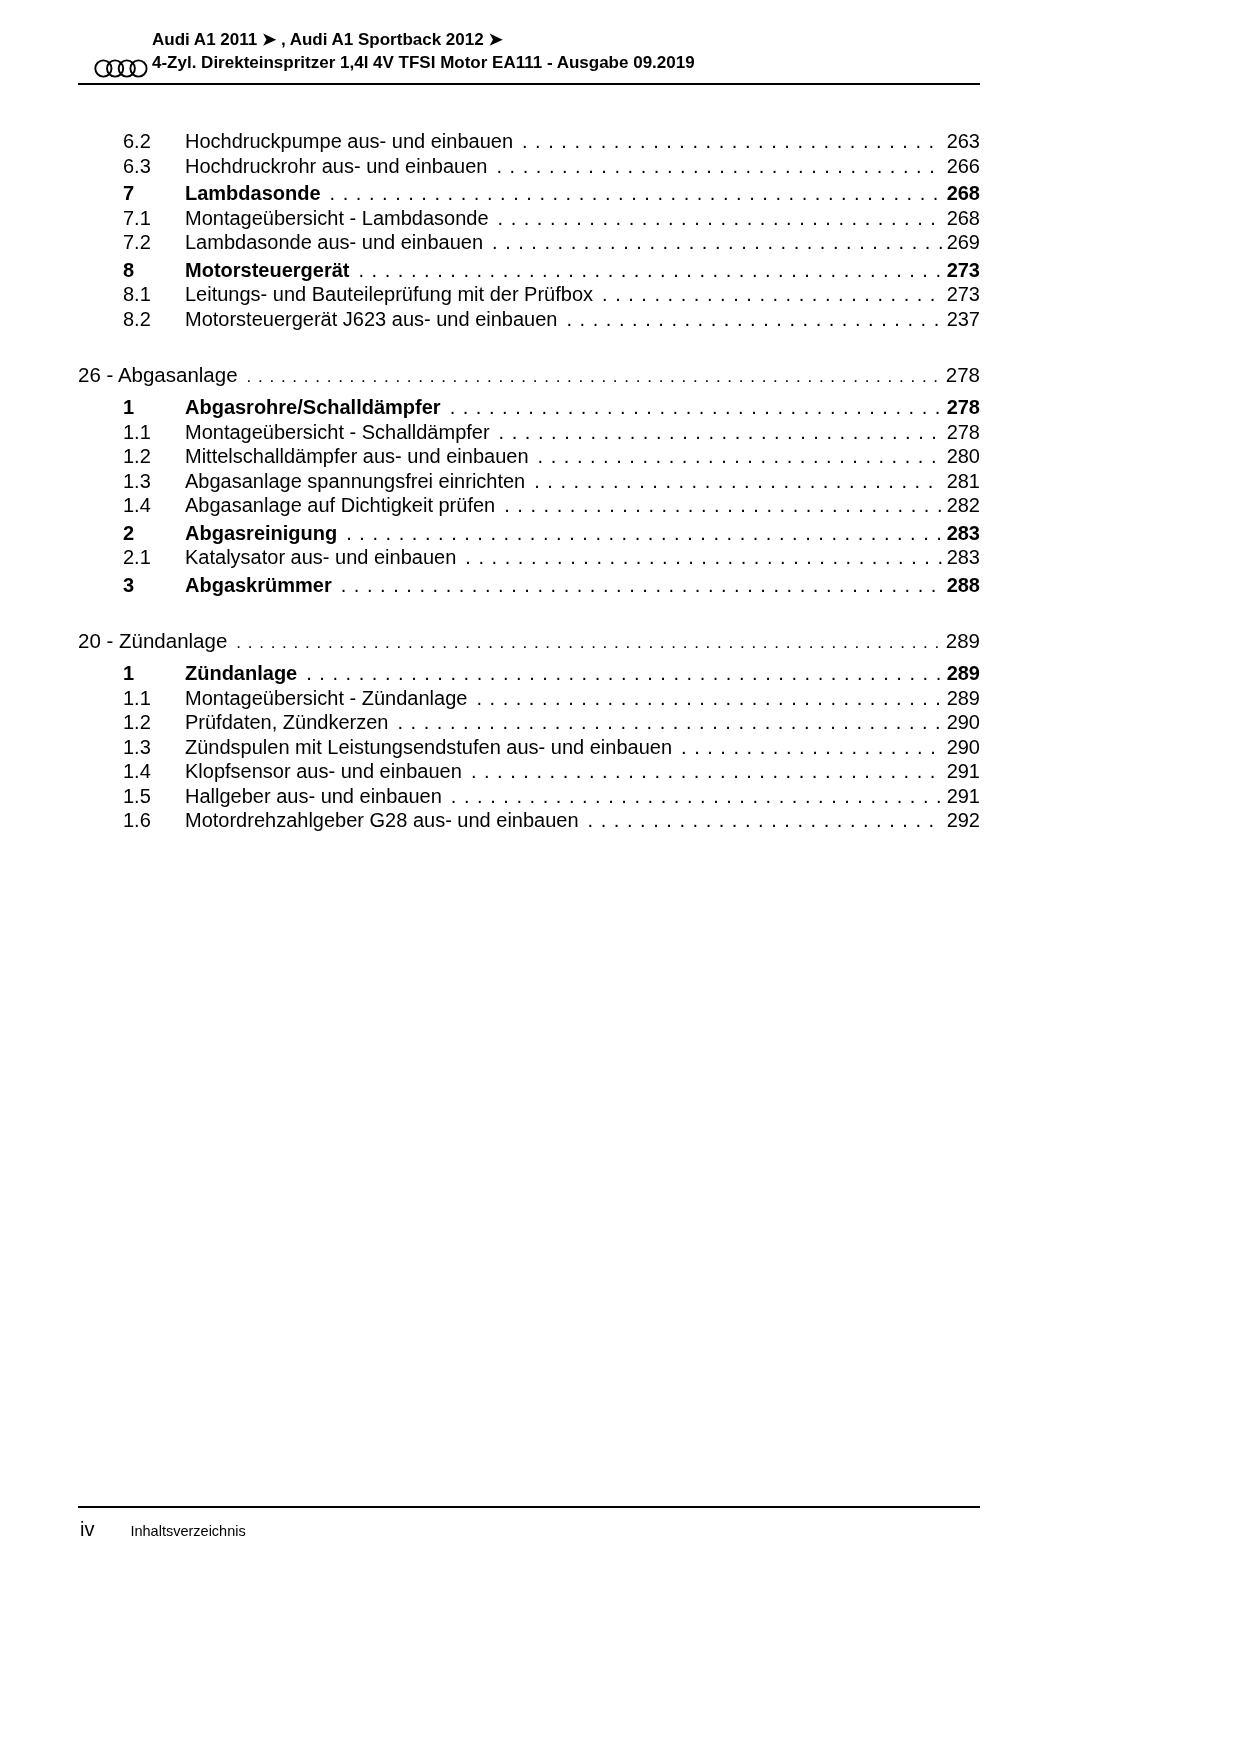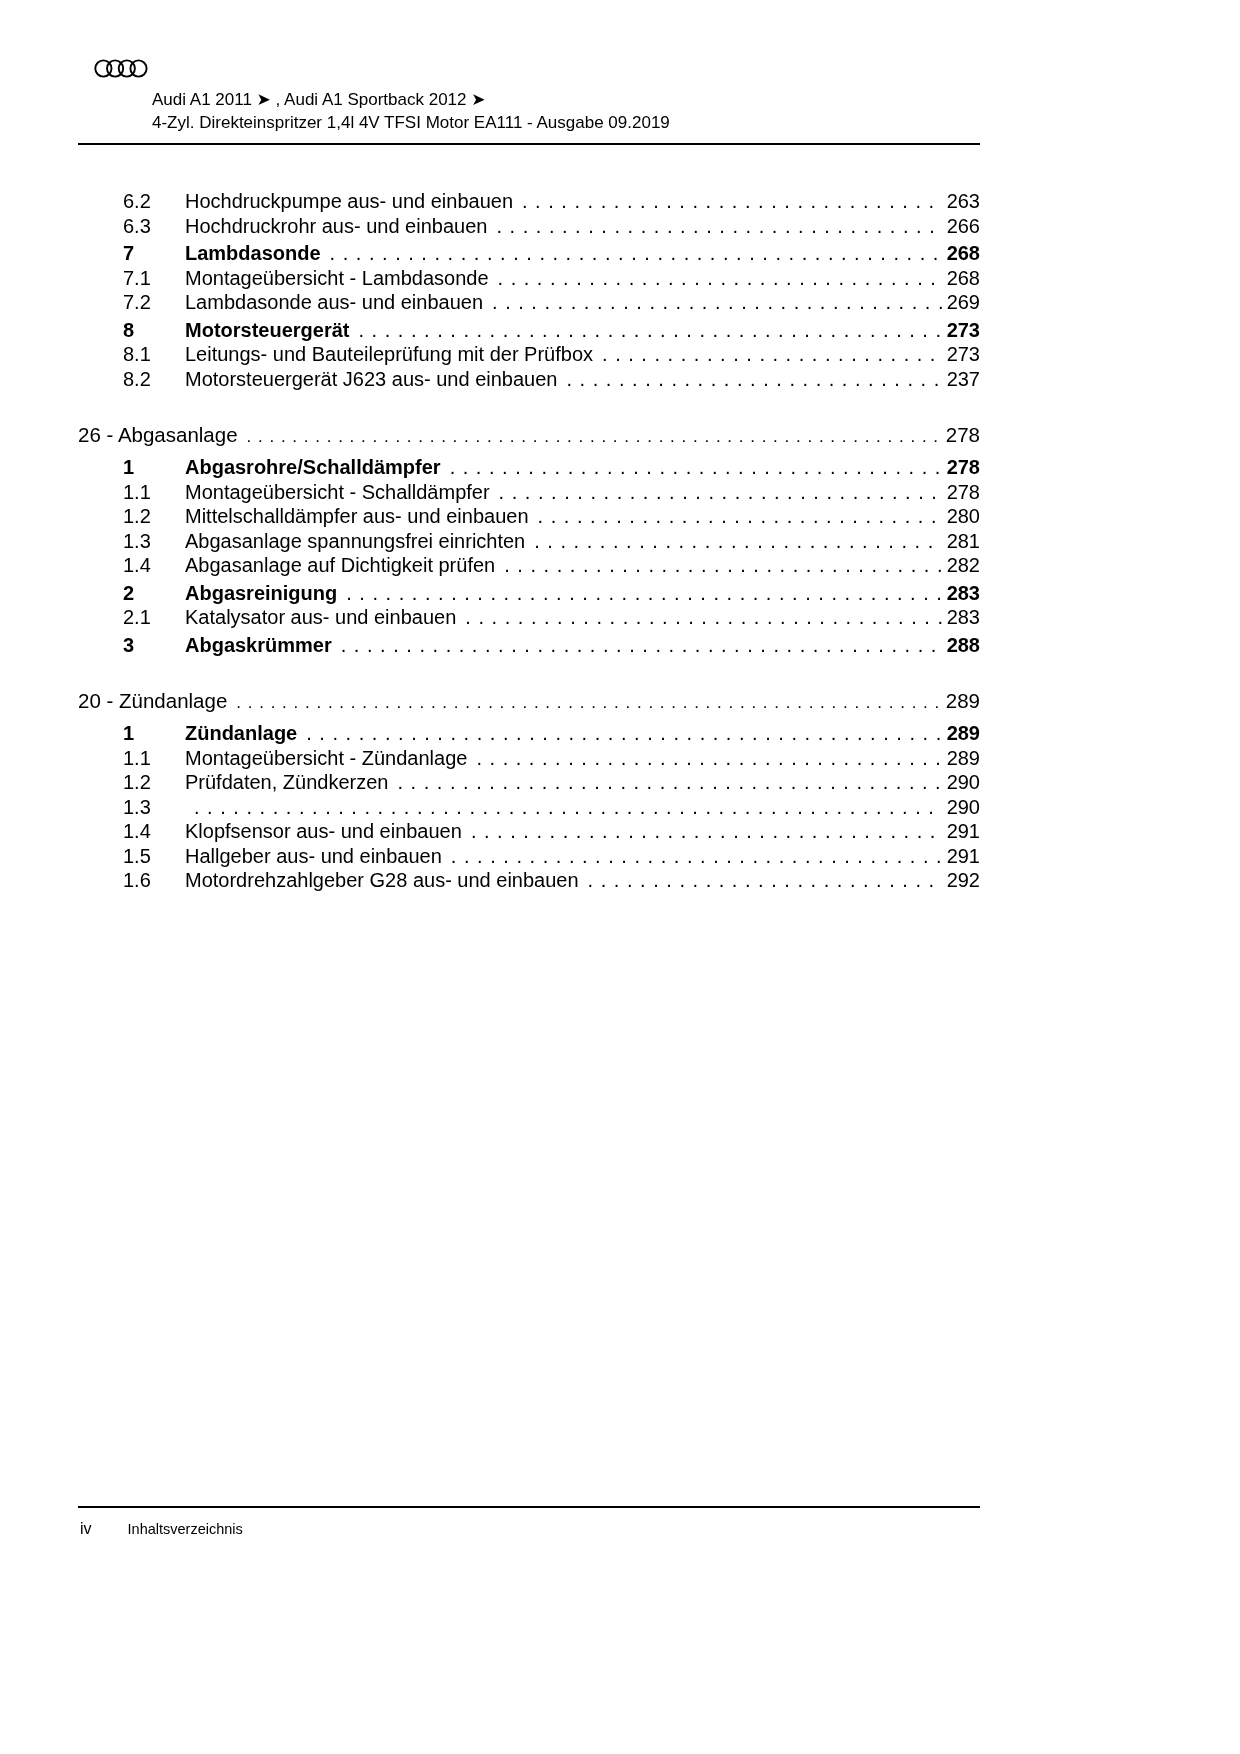--- a/index.html
+++ b/index.html
@@ -12,21 +12,21 @@
     color: #000;
     overflow: hidden;
   }
   .content {
     position: absolute;
     left: 78px;
     top: 0;
     width: 902px;
   }
   
-  .header { position: relative; padding-top: 88px; }
+  .header { position: relative; padding-top: 28px; font-weight: bold; }
   .logo {
     position: absolute;
     left: 16px;
     top: 59px;
     width: 54px;
     height: 19px;
   }
   .header-text { margin-left: 74px; font-size: 17px; line-height: 23px; }
   .header-rule { border-bottom: 2px solid #000; margin-top: 9px; }
   
@@ -64,21 +64,21 @@
   .footer {
     position: absolute;
     left: 78px;
     top: 1506px;
     width: 902px;
     border-top: 2px solid #000;
     padding-top: 9px;
     display: flex;
     align-items: baseline;
   }
-  .footer-page { font-size: 16px; line-height: 24px; padding-left: 2px; }
+  .footer-page { font-size: 20px; line-height: 24px; padding-left: 2px; }
   .footer-label { font-size: 14.5px; margin-left: 36px; }
 </style>
 </head>
 <body>
 
 <div class="content">
 
   <div class="header">
     <span class="logo">
       <svg viewBox="0 0 54 19" width="54" height="19" xmlns="http://www.w3.org/2000/svg">
@@ -217,20 +217,21 @@
         <span class="page">289</span>
       </div>
       <div class="row entry">
         <span class="num">1.2</span>
         <span class="title">Prüfdaten, Zündkerzen</span>
         <span class="leader">. . . . . . . . . . . . . . . . . . . . . . . . . . . . . . . . . . . . . . . . . . . . . . . . . . . . . . . . . . . . . . . . . . . . . . . . . . . . . . . . . . . . . . . . . . . . . . . . . . . . . . . . . . . . . . . . . . . . . . . . . . . . . . . . . . . . . . . . . . . . . . . . . . . . . . . . . . . . . . . . . . . . . . . . . . . . . . . . . . . . . . . . . . . . . . . . . . . . . . . . . . . . . . . . . . . . . . . . . . . . . . . . . . . . . . . . . . . . . . . . . . . . . . . . . . . . . . . . . . . . </span>
         <span class="page">290</span>
       </div>
       <div class="row entry">
         <span class="num">1.3</span>
+        <span class="title">Zündspulen mit Leistungsendstufen aus- und einbauen</span>
         <span class="leader">. . . . . . . . . . . . . . . . . . . . . . . . . . . . . . . . . . . . . . . . . . . . . . . . . . . . . . . . . . . . . . . . . . . . . . . . . . . . . . . . . . . . . . . . . . . . . . . . . . . . . . . . . . . . . . . . . . . . . . . . . . . . . . . . . . . . . . . . . . . . . . . . . . . . . . . . . . . . . . . . . . . . . . . . . . . . . . . . . . . . . . . . . . . . . . . . . . . . . . . . . . . . . . . . . . . . . . . . . . . . . . . . . . . . . . . . . . . . . . . . . . . . . . . . . . . . . . . . . . . . </span>
         <span class="page">290</span>
       </div>
       <div class="row entry">
         <span class="num">1.4</span>
         <span class="title">Klopfsensor aus- und einbauen</span>
         <span class="leader">. . . . . . . . . . . . . . . . . . . . . . . . . . . . . . . . . . . . . . . . . . . . . . . . . . . . . . . . . . . . . . . . . . . . . . . . . . . . . . . . . . . . . . . . . . . . . . . . . . . . . . . . . . . . . . . . . . . . . . . . . . . . . . . . . . . . . . . . . . . . . . . . . . . . . . . . . . . . . . . . . . . . . . . . . . . . . . . . . . . . . . . . . . . . . . . . . . . . . . . . . . . . . . . . . . . . . . . . . . . . . . . . . . . . . . . . . . . . . . . . . . . . . . . . . . . . . . . . . . . . </span>
         <span class="page">291</span>
       </div>
       <div class="row entry">

